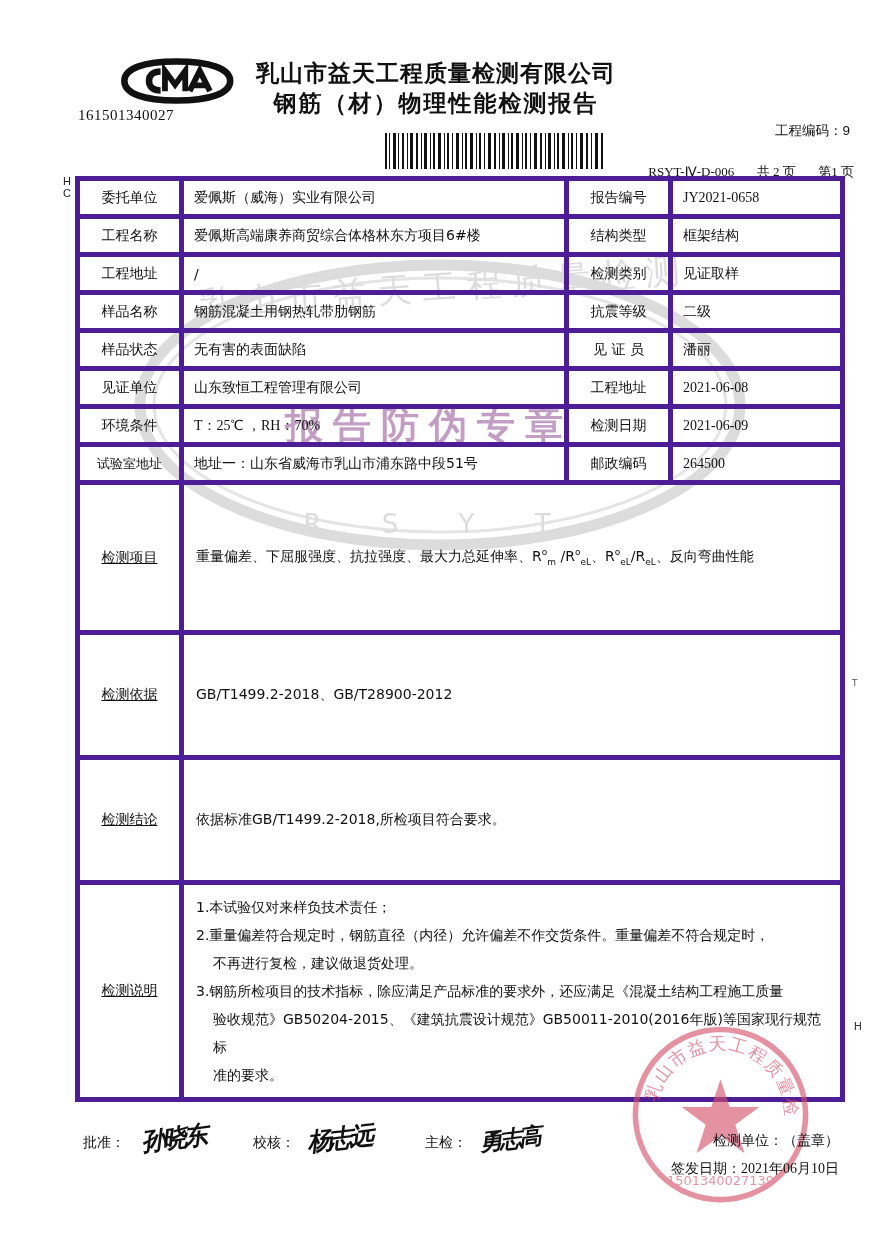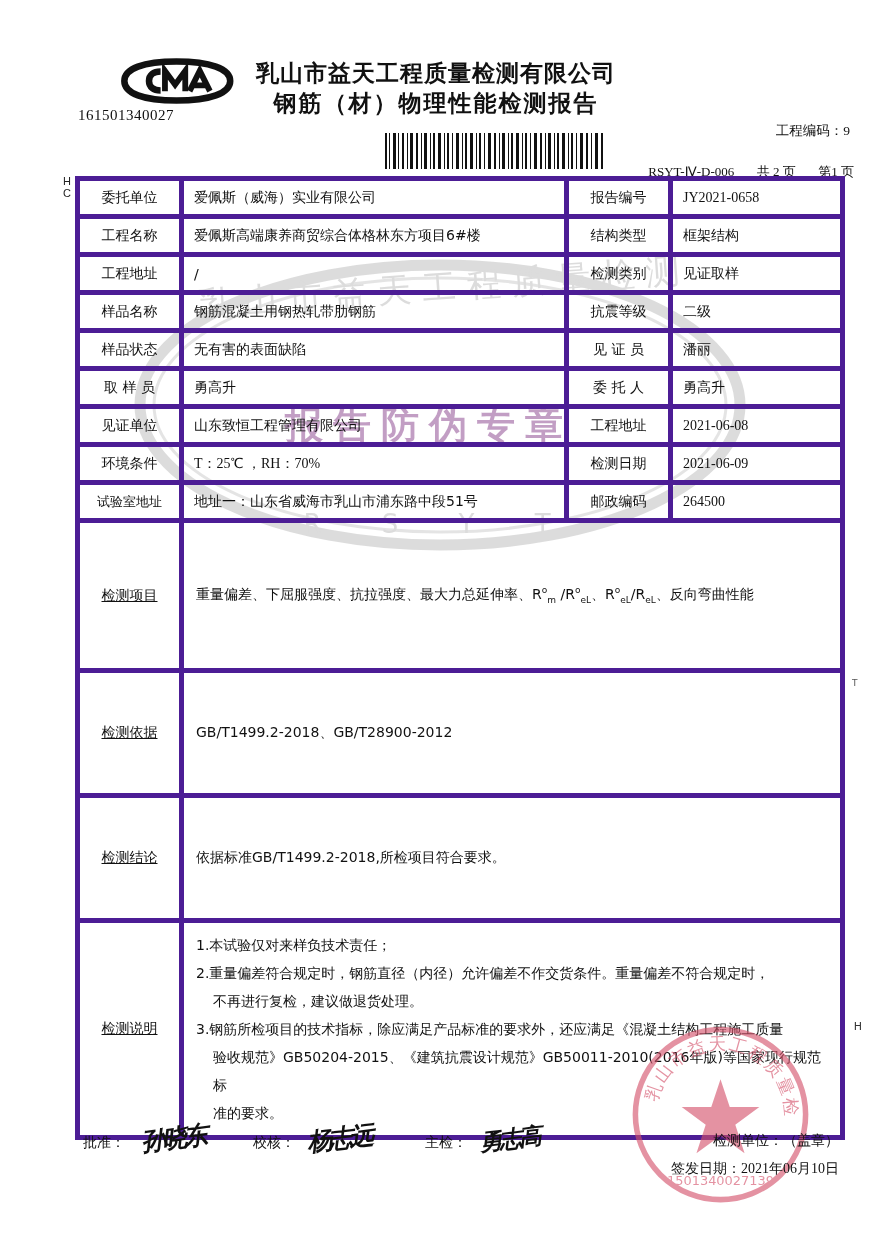--- a/index.html
+++ b/index.html
@@ -17,21 +17,21 @@
   
   .header { position:relative; height:125px; }
   .cma-block { position:absolute; left:78px; top:58px; width:200px; text-align:left; }
   .cma-logo { width:116px; height:46px; margin:0 auto; display:block; }
   .cma-no { font-family:"Liberation Serif", serif; font-size:15px; letter-spacing:.5px; margin-top:3px; color:#111; }
 
   .titles { position:absolute; left:0; right:0; top:58px; text-align:center; }
   .title-main { font-size:23px; font-weight:bold; letter-spacing:1px; line-height:1.32; }
   .title-sub  { font-size:23px; font-weight:bold; letter-spacing:2px; line-height:1.32; }
 
-  .proj-code { position:absolute; right:22px; top:122px; font-size:13.5px; font-family:Liberation Serif, serif; }
+  .proj-code { position:absolute; right:22px; top:122px; font-size:13.5px; font-family:Liberation Sans, sans-serif; }
 
   .barcode { position:absolute; left:383px; top:133px; width:222px; height:36px; }
   .meta-line { position:absolute; right:18px; top:163px; font-size:13px; font-family:"Liberation Serif", serif; white-space:nowrap; }
   .meta-line .sp { display:inline-block; width:16px; }
 
   .side-mark { position:absolute; left:63px; top:176px; font-size:11px; font-family:"Liberation Sans", sans-serif; line-height:1.05; color:#222; }
   .side-mark-b { position:absolute; right:10px; top:1020px; font-size:11px; color:#333; }
   .side-tick { position:absolute; left:852px; top:678px; font-size:9px; color:#555; }
 
   
@@ -216,26 +216,20 @@
         <td class="lbl">抗震等级</td>
         <td class="val">二级</td>
       </tr>
       <tr class="h32">
         <td class="lbl">样品状态</td>
         <td class="val">无有害的表面缺陷</td>
         <td class="lbl">见 证 员</td>
         <td class="val">潘丽</td>
       </tr>
       <tr class="h32">
-        <td class="lbl">取 样 员</td>
-        <td class="val">勇高升</td>
-        <td class="lbl">委 托 人</td>
-        <td class="val">勇高升</td>
-      </tr>
-      <tr class="h32">
         <td class="lbl">见证单位</td>
         <td class="val">山东致恒工程管理有限公司</td>
         <td class="lbl">工程地址</td>
         <td class="val num">2021-06-08</td>
       </tr>
       <tr class="h32">
         <td class="lbl">环境条件</td>
         <td class="val num">T：25℃ ，RH：70%</td>
         <td class="lbl">检测日期</td>
         <td class="val num">2021-06-09</td>

